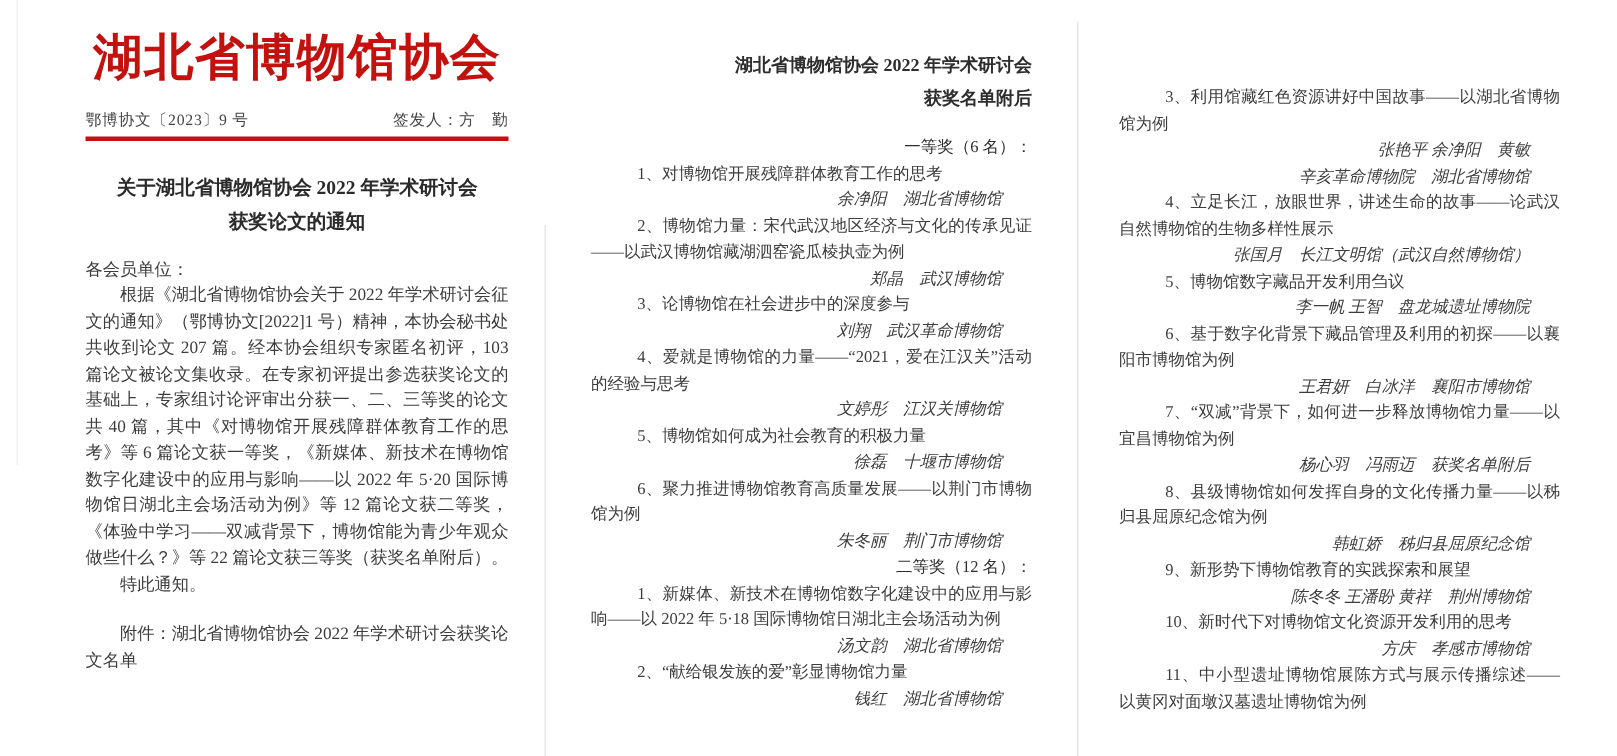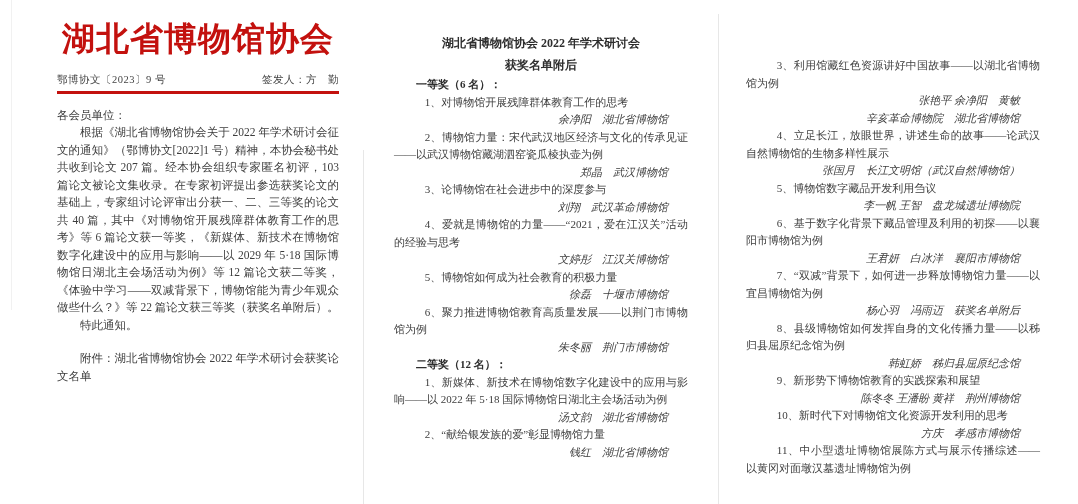--- a/index.html
+++ b/index.html
@@ -70,56 +70,62 @@
     text-align: justify;
     color: #3d3d3d;
   }
   .notice-body .para { text-indent: 2em; }
   .notice-body .attach { text-indent: 2em; margin-top: 16px; }
 
   
   #page-list-1 { left: 364px; width: 354px; padding: 28px 30px 0 30px; }
   #page-list-2 { left: 719px; width: 359px; padding: 53px 38px 0 27px; }
   .list-title {
-    text-align: center;
+    text-align: right;
     font-weight: 700;
     font-size: 12px;
     line-height: 22px;
     color: #2e2e2e;
+    margin-bottom: 14px;
   }
   .blocks {
     font-size: 11px;
     line-height: 17.5px;
     color: #3d3d3d;
   }
   .section-heading {
-    font-weight: 700;
+    font-weight: 400;
     text-indent: 2em;
     color: #2e2e2e;
+    text-align: right;
   }
   .paper-title { text-indent: 2.8em; text-align: justify; }
   .paper-authors { text-align: right; padding-right: 20px; font-style: italic; }
 </style>
 </head>
 <body>
 
 <div class="page-sep" id="edge-left"></div>
 <div class="page-sep" id="sep-1"></div>
 <div class="page-sep" id="sep-2"></div>
 
 <div class="page" id="page-notice">
   <div class="masthead">湖北省博物馆协会</div>
   <div class="doc-line">
     <span>鄂博协文〔2023〕9 号</span>
     <span>签发人：方　勤</span>
   </div>
   <div class="red-rule"></div>
+  <div class="notice-title">
+    <div>关于湖北省博物馆协会 2022 年学术研讨会</div>
+    <div>获奖论文的通知</div>
+  </div>
   <div class="notice-body">
     <div>各会员单位：</div>
-    <div class="para">根据《湖北省博物馆协会关于 2022 年学术研讨会征文的通知》（鄂博协文[2022]1 号）精神，本协会秘书处共收到论文 207 篇。经本协会组织专家匿名初评，103 篇论文被论文集收录。在专家初评提出参选获奖论文的基础上，专家组讨论评审出分获一、二、三等奖的论文共 40 篇，其中《对博物馆开展残障群体教育工作的思考》等 6 篇论文获一等奖，《新媒体、新技术在博物馆数字化建设中的应用与影响——以 2029 年 5·18 国际博物馆日湖北主会场活动为例》等 12 篇论文获二等奖，《体验中学习——双减背景下，博物馆能为青少年观众做些什么？》等 22 篇论文获三等奖（获奖名单附后）。</div>
+    <div class="para">根据《湖北省博物馆协会关于 2022 年学术研讨会征文的通知》（鄂博协文[2022]1 号）精神，本协会秘书处共收到论文 207 篇。经本协会组织专家匿名初评，103 篇论文被论文集收录。在专家初评提出参选获奖论文的基础上，专家组讨论评审出分获一、二、三等奖的论文共 40 篇，其中《对博物馆开展残障群体教育工作的思考》等 6 篇论文获一等奖，《新媒体、新技术在博物馆数字化建设中的应用与影响——以 2022 年 5·20 国际博物馆日湖北主会场活动为例》等 12 篇论文获二等奖，《体验中学习——双减背景下，博物馆能为青少年观众做些什么？》等 22 篇论文获三等奖（获奖名单附后）。</div>
     <div class="para">特此通知。</div>
     <div class="attach">附件：湖北省博物馆协会 2022 年学术研讨会获奖论文名单</div>
   </div>
 </div>
 
 <div class="page" id="page-list-1">
   <div class="list-title">
     <div>湖北省博物馆协会 2022 年学术研讨会</div>
     <div>获奖名单附后</div>
   </div>

